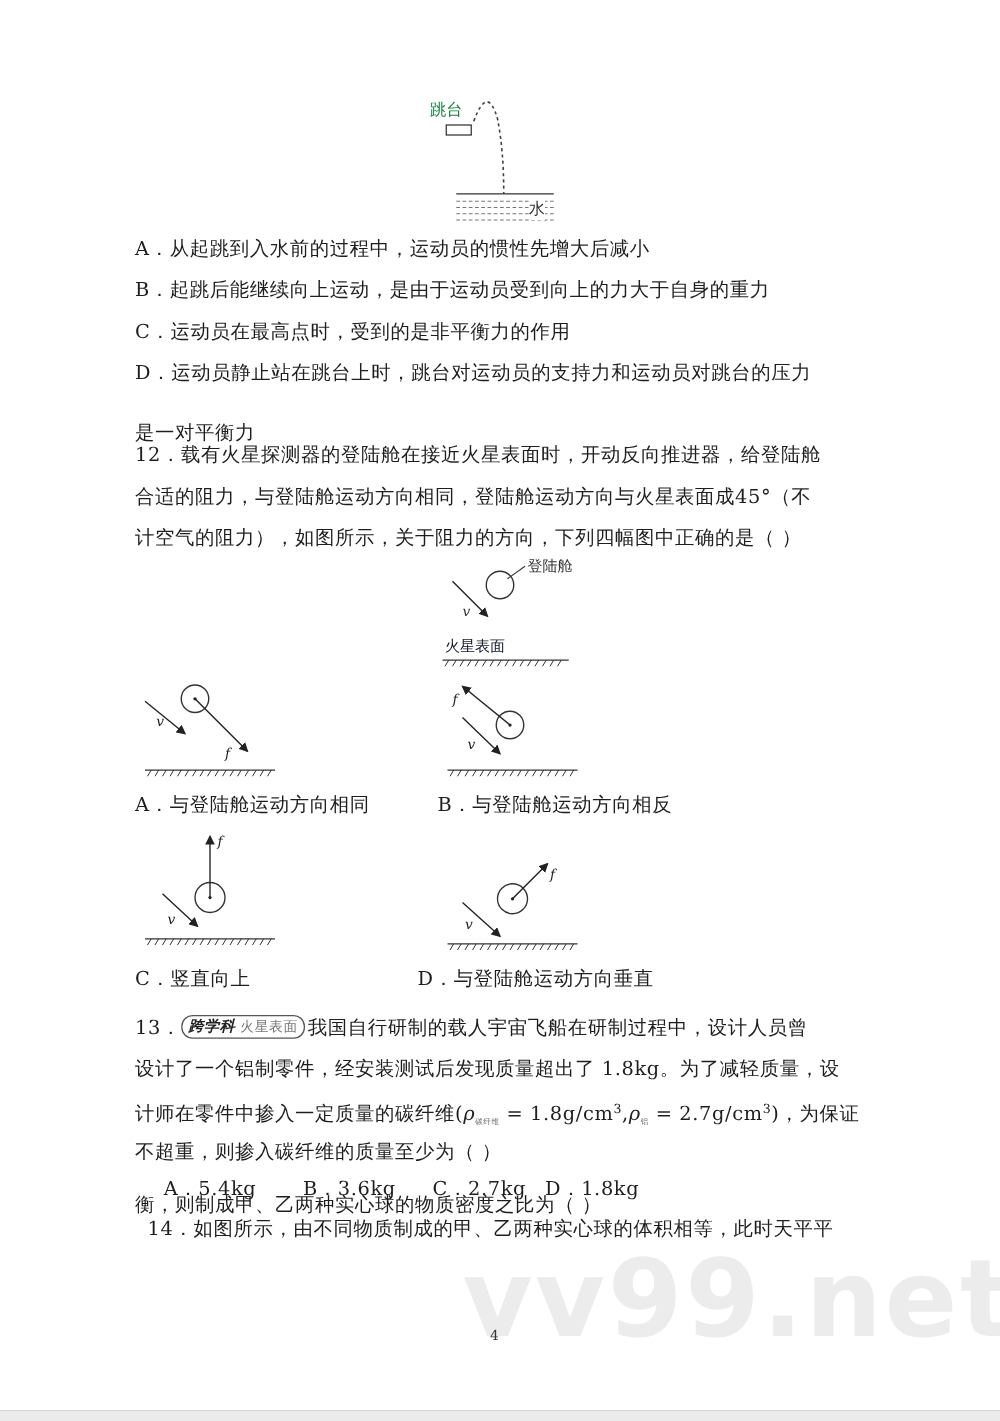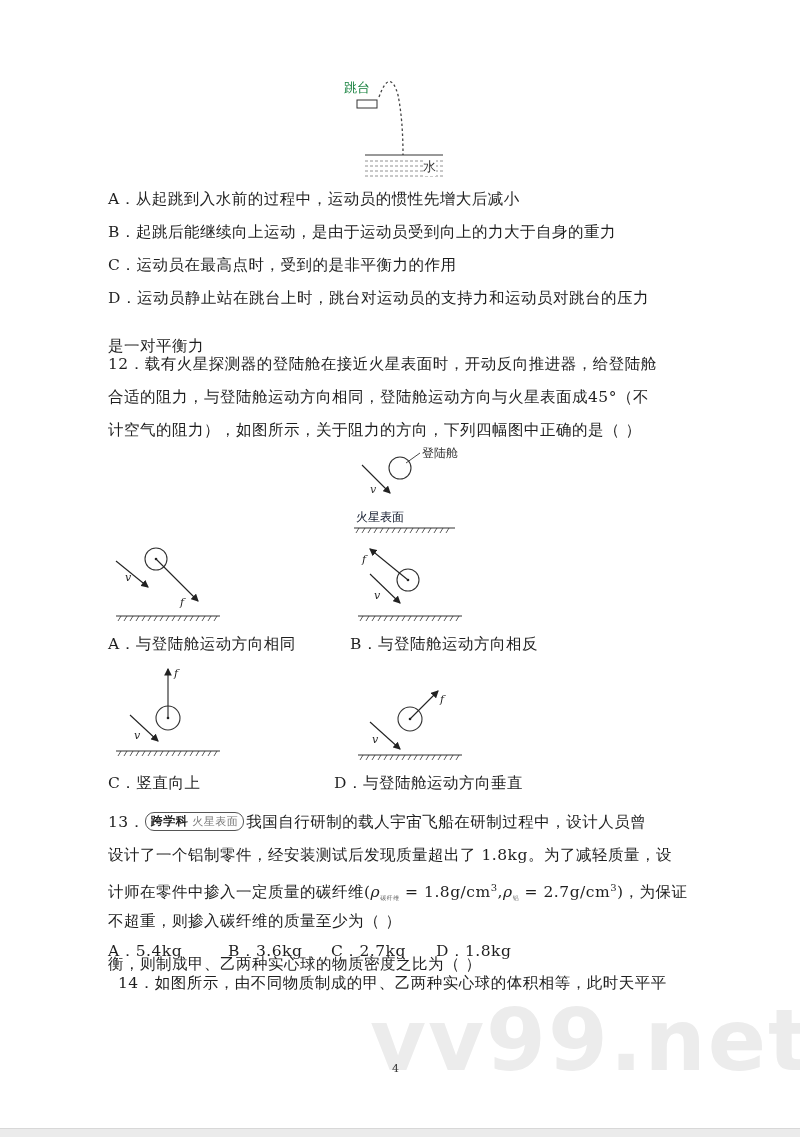--- a/index.html
+++ b/index.html
@@ -5,32 +5,32 @@
   html, body { margin:0; padding:0; }
   body {
     width:800px; height:1137px; background:#ffffff; position:relative; overflow:hidden;
     font-family: "DejaVu Serif", "Liberation Serif", serif; color:#1e1e1e;
   }
   .page { position:absolute; left:0; top:0; width:800px; height:1128px; background:#fff; }
   .bottom-bar { position:absolute; left:0; top:1128px; width:800px; height:9px; background:#ebebeb; border-top:1px solid #d8d8d8; }
   .line { position:absolute; left:108px; font-size:15.5px; letter-spacing:0.5px; white-space:nowrap; line-height:20px; }
   .fig { position:absolute; }
   .fig svg { display:block; overflow:visible; }
-  .opt-row span { display:inline-block; }
+  .opt-row span { display:inline-block;text-align:center; }
   .watermark {
     position:absolute; left:370px; top:990px; font-family:"DejaVu Sans", "Liberation Sans", sans-serif;
     font-weight:bold; font-size:86px; color:#ececec; letter-spacing:2px; z-index:0;
   }
   .content { position:relative; z-index:1; }
   .page-num { position:absolute; left:392px; top:1062px; font-size:11px; color:#333; }
   .badge {
     display:inline-block; border:1.5px solid #555; border-radius:9px; padding:0 5px; font-size:12px;
     line-height:16px; vertical-align:2px; margin-right:2px;
   }
-  .badge .b1 { font-weight:bold; color:#222; }
+  .badge .b1 { font-weight:bold; font-style:italic; color:#222; }
   .badge .b2 { color:#777; font-size:11px; margin-left:4px; }
   .sub { font-size:6px; vertical-align:-3px; color:#666; }
   sup { font-size:10px; }
   i.rho { font-style:italic; }
 </style>
 </head>
 <body>
 
 <div class="page">
   <div class="watermark">vv99.net</div>

